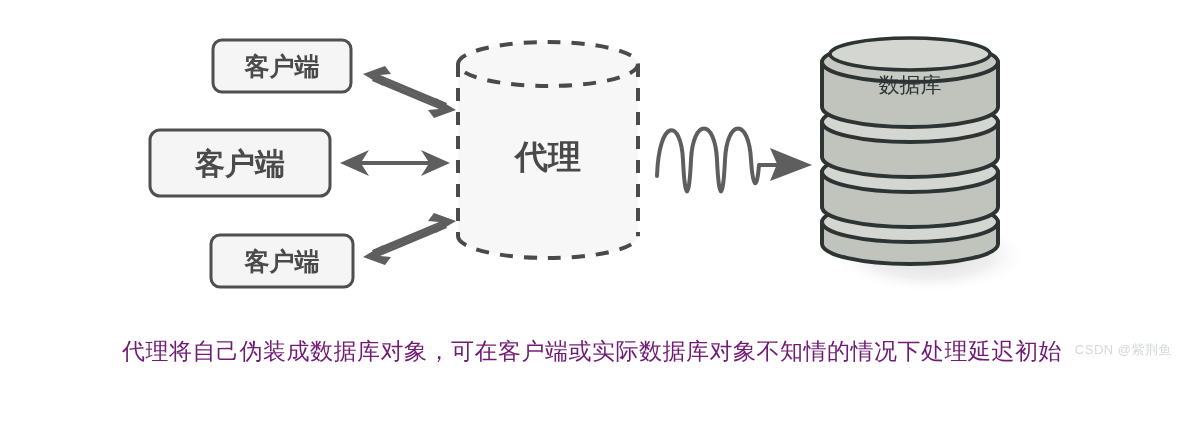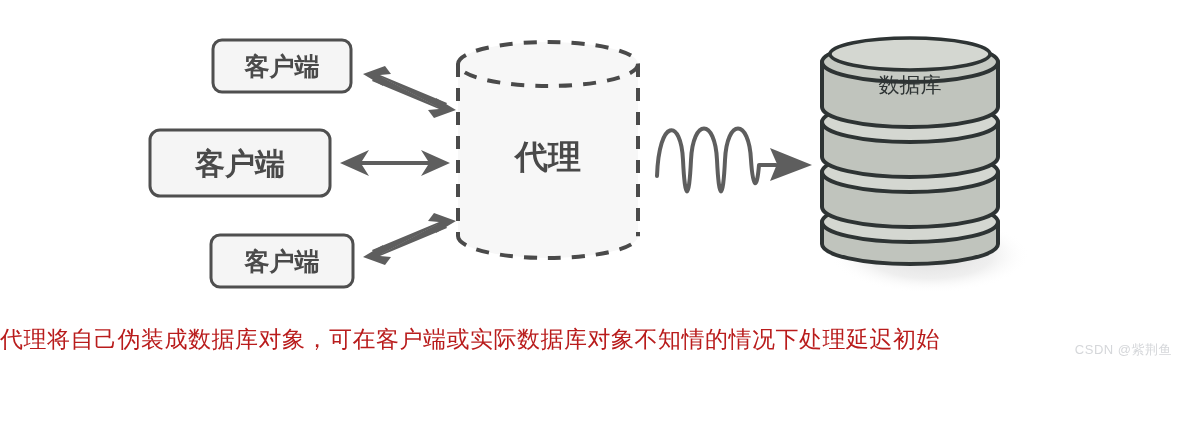--- a/index.html
+++ b/index.html
@@ -40,27 +40,27 @@
   }
   .db-label {
     font-family: "Liberation Sans", "DejaVu Sans", sans-serif;
     font-weight: 400;
     font-size: 21px;
     fill: #2e3434;
   }
   #caption {
     position: absolute;
     left: 0;
-    top: 316px;
+    top: 328px;
     width: 1184px;
-    text-align: left;
+    text-align: center;
     font-family: "Liberation Sans", "DejaVu Sans", sans-serif;
     font-size: 23px;
     line-height: 46px;
-    color: #b91c1c;
+    color: #701a75;
     letter-spacing: 0.5px;
     white-space: nowrap;
   }
   #caption .cap-line { display: block; }
   #watermark {
     position: absolute;
     right: 12px;
     bottom: 8px;
     font-family: "Liberation Sans", "DejaVu Sans", sans-serif;
     font-size: 13px;

